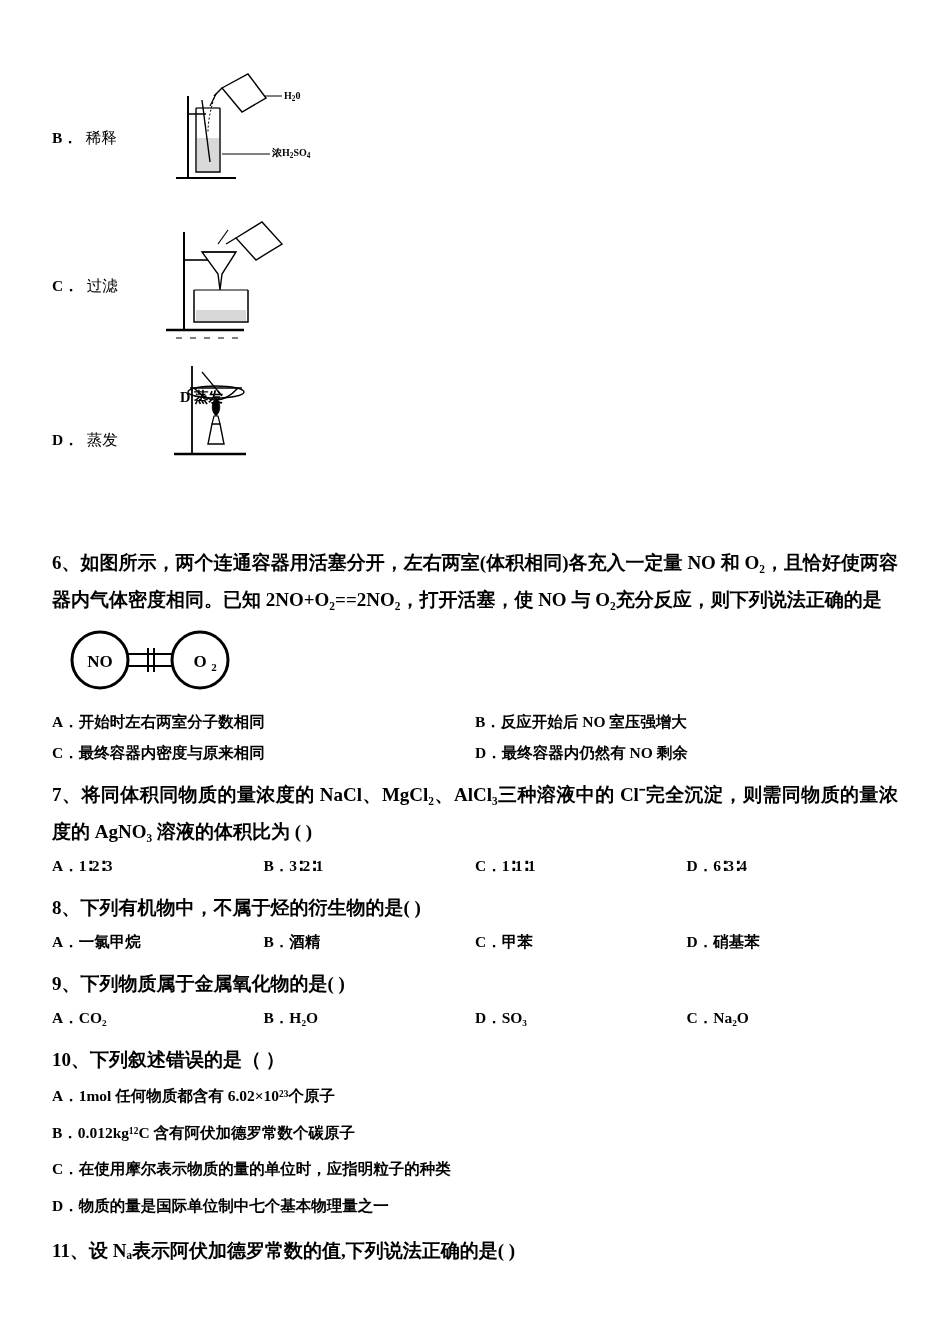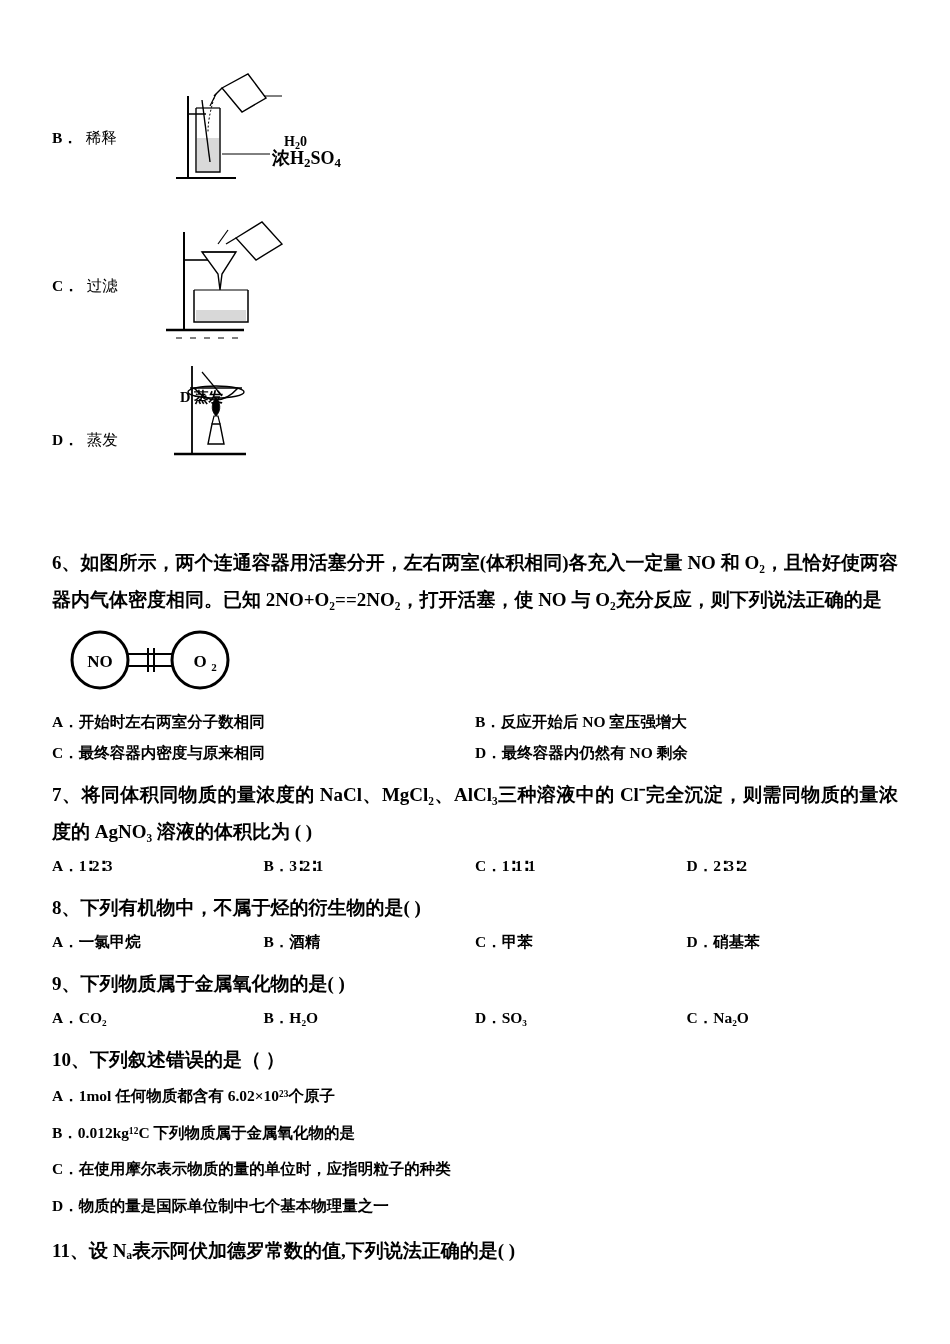--- a/index.html
+++ b/index.html
@@ -108,22 +108,22 @@
 
         <path d="M64 22 L90 8 L108 32 L84 46 Z" fill="none" stroke="#000" stroke-width="1.4"></path>
         <path d="M64 22 L56 30" stroke="#000" stroke-width="1.4"></path>
         <path d="M58 28 L52 40" stroke="#000" stroke-width="1.2"></path>
 
         <path d="M56 32 C 52 46, 50 56, 50 66" fill="none" stroke="#000" stroke-width="1" stroke-dasharray="2,2"></path>
 
         <line x1="106" y1="30" x2="124" y2="30" stroke="#000" stroke-width="1"></line>
         <line x1="64" y1="88" x2="112" y2="88" stroke="#000" stroke-width="1"></line>
       </svg>
-      <div style="position:absolute; left:126px; top:24px; font-size:14px; font-weight:bold;margin-top:44px;">H<sub>2</sub>0</div>
-      <div style="position:absolute; left:114px; top:80px; font-size:18px; font-weight:bold;">浓H<sub>2</sub>SO<sub>4</sub></div>
+      <div style="position:absolute; left:126px; top:24px; font-size:10px; font-weight:bold;">H<sub>2</sub>0</div>
+      <div style="position:absolute; left:114px; top:80px; font-size:10px; font-weight:bold;">浓H<sub>2</sub>SO<sub>4</sub></div>
     </div>
   </div>
 
   <div style="height:86px;"></div>
 
   <div class="opt-row">
     <div class="label-col" style="display:flex;">
       <span class="opt-label">C．</span>
       <span class="opt-text">过滤</span>
     </div>
@@ -217,21 +217,21 @@
 
   <div class="spacer-sm"></div>
 
   <div class="q-text">
     <span class="q-num">7、</span><span>将同体积同物质的量浓度的 NaCl、MgCl₂、AlCl₃三种溶液中的 Cl⁻完全沉淀，则需同物质的量浓度的 AgNO₃ 溶液的体积比为 ( )</span>
   </div>
   <div class="choice-grid-4">
     <div>A．1∶2∶3</div>
     <div>B．3∶2∶1</div>
     <div>C．1∶1∶1</div>
-    <div>D．2∶3∶2</div>
+    <div>D．6∶3∶4</div>
   </div>
 
   <div class="spacer-sm"></div>
 
   <div class="q-text">
     <span class="q-num">8、</span><span>下列有机物中，不属于烃的衍生物的是( )</span>
   </div>
   <div class="choice-grid-4">
     <div>A．一氯甲烷</div>
     <div>B．酒精</div>
@@ -251,21 +251,21 @@
     <div>C．Na₂O</div>
   </div>
 
   <div class="spacer-sm"></div>
 
   <div class="q-text">
     <span class="q-num">10、</span><span>下列叙述错误的是（    ）</span>
   </div>
   <div class="choice-list">
     <div>A．1mol 任何物质都含有 6.02×10²³个原子</div>
-    <div>B．0.012kg¹²C 下列物质属于金属氧化物的是</div>
+    <div>B．0.012kg¹²C 含有阿伏加德罗常数个碳原子</div>
     <div>C．在使用摩尔表示物质的量的单位时，应指明粒子的种类</div>
     <div>D．物质的量是国际单位制中七个基本物理量之一</div>
   </div>
 
   <div class="spacer-sm"></div>
 
   <div class="q-text">
     <span class="q-num">11、</span><span>设 Nₐ表示阿伏加德罗常数的值,下列说法正确的是(           )</span>
   </div>
 

